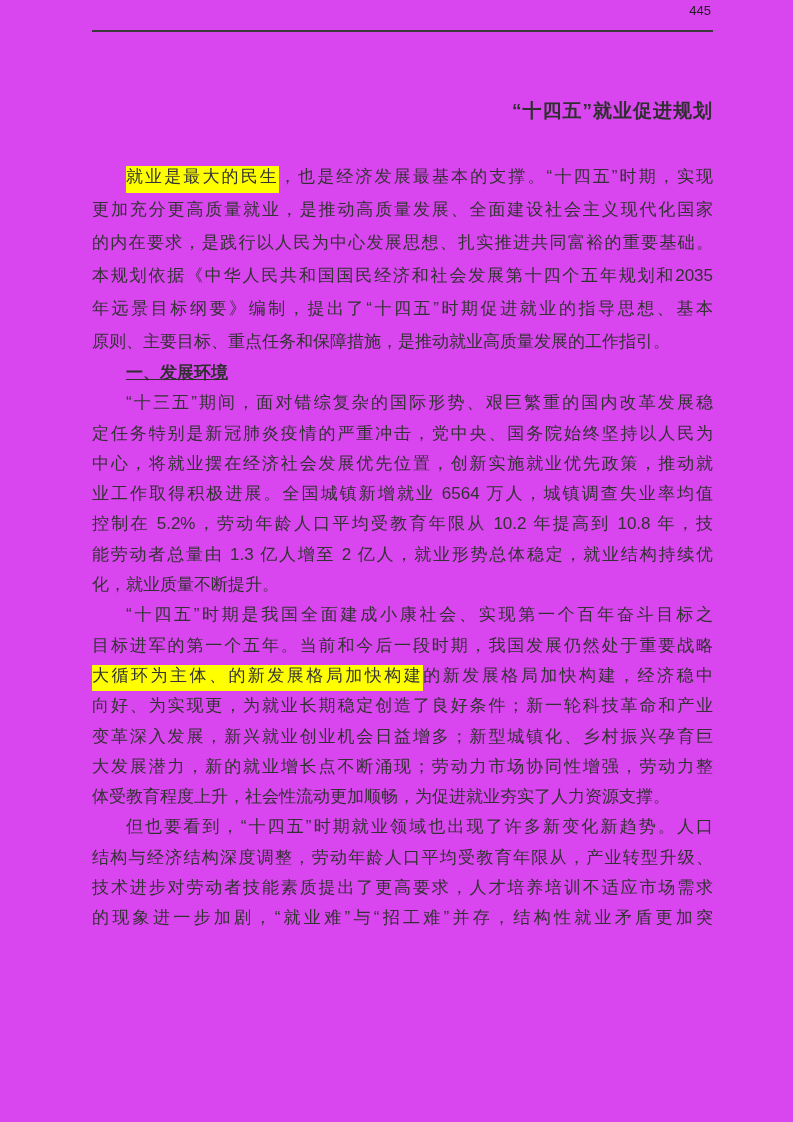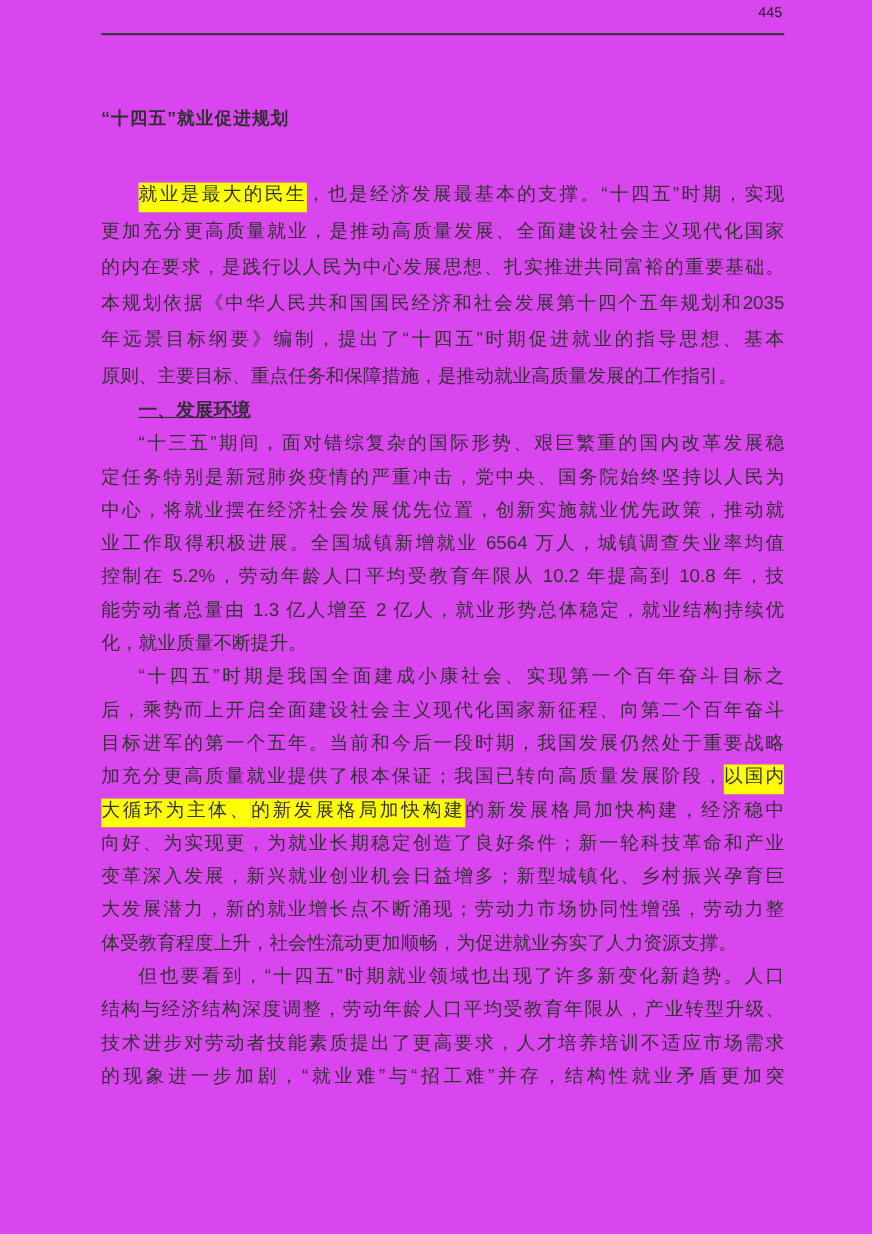--- a/index.html
+++ b/index.html
@@ -25,22 +25,22 @@
     left: 92px;
     width: 621px;
     height: 0;
     border-top: 2px solid var(--rule-color, #3a3a3a);
   }
   .doc-title {
     position: absolute;
     top: 98px;
     left: 92px;
     width: 621px;
-    text-align: left;
-    font-size: 16px;
+    text-align: right;
+    font-size: 19px;
     font-weight: 700;
     color: #2f2f2f;
     letter-spacing: 1px;
   }
   .doc-body {
     position: absolute;
     top: 160px;
     left: 92px;
     width: 621px;
     font-size: 17px;
@@ -88,23 +88,21 @@
         <div class="line fill indent"><span>“十三五”期间，面对错综复杂的国际形势、艰巨繁重的国内改革发展稳</span></div>
         <div class="line fill"><span>定任务特别是新冠肺炎疫情的严重冲击，党中央、国务院始终坚持以人民为</span></div>
         <div class="line fill"><span>中心，将就业摆在经济社会发展优先位置，创新实施就业优先政策，推动就</span></div>
         <div class="line fill"><span>业工作取得积极进展。全国城镇新增就业 6564 万人，城镇调查失业率均值</span></div>
         <div class="line fill"><span>控制在 5.2%，劳动年龄人口平均受教育年限从 10.2 年提高到 10.8 年，技</span></div>
         <div class="line fill"><span>能劳动者总量由 1.3 亿人增至 2 亿人，就业形势总体稳定，就业结构持续优</span></div>
         <div class="line"><span>化，就业质量不断提升。</span></div>
       </div>
       <div class="para">
         <div class="line fill indent"><span>“十四五”时期是我国全面建成小康社会、实现第一个百年奋斗目标之</span></div>
-        <div class="line fill"><span>后，乘势而上开启全面建设社会主义现代化国家新征程、向第二个百年奋斗</span></div>
         <div class="line fill"><span>目标进军的第一个五年。当前和今后一段时期，我国发展仍然处于重要战略</span></div>
-        <div class="line fill"><span>加充分更高质量就业提供了根本保证；我国已转向高质量发展阶段，</span><span class="hl">以国内</span></div>
         <div class="line fill"><span class="hl">大循环为主体、</span><span class="hl">的新发展格局加快构建</span><span>的新发展格局加快构建，经济稳中</span></div>
         <div class="line fill"><span>向好、为实现更，为就业长期稳定创造了良好条件；新一轮科技革命和产业</span></div>
         <div class="line fill"><span>变革深入发展，新兴就业创业机会日益增多；新型城镇化、乡村振兴孕育巨</span></div>
         <div class="line fill"><span>大发展潜力，新的就业增长点不断涌现；劳动力市场协同性增强，劳动力整</span></div>
         <div class="line"><span>体受教育程度上升，社会性流动更加顺畅，为促进就业夯实了人力资源支撑。</span></div>
       </div>
       <div class="para">
         <div class="line fill indent"><span>但也要看到，“十四五”时期就业领域也出现了许多新变化新趋势。人口</span></div>
         <div class="line fill"><span>结构与经济结构深度调整，劳动年龄人口平均受教育年限从，产业转型升级、</span></div>
         <div class="line fill"><span>技术进步对劳动者技能素质提出了更高要求，人才培养培训不适应市场需求</span></div>

